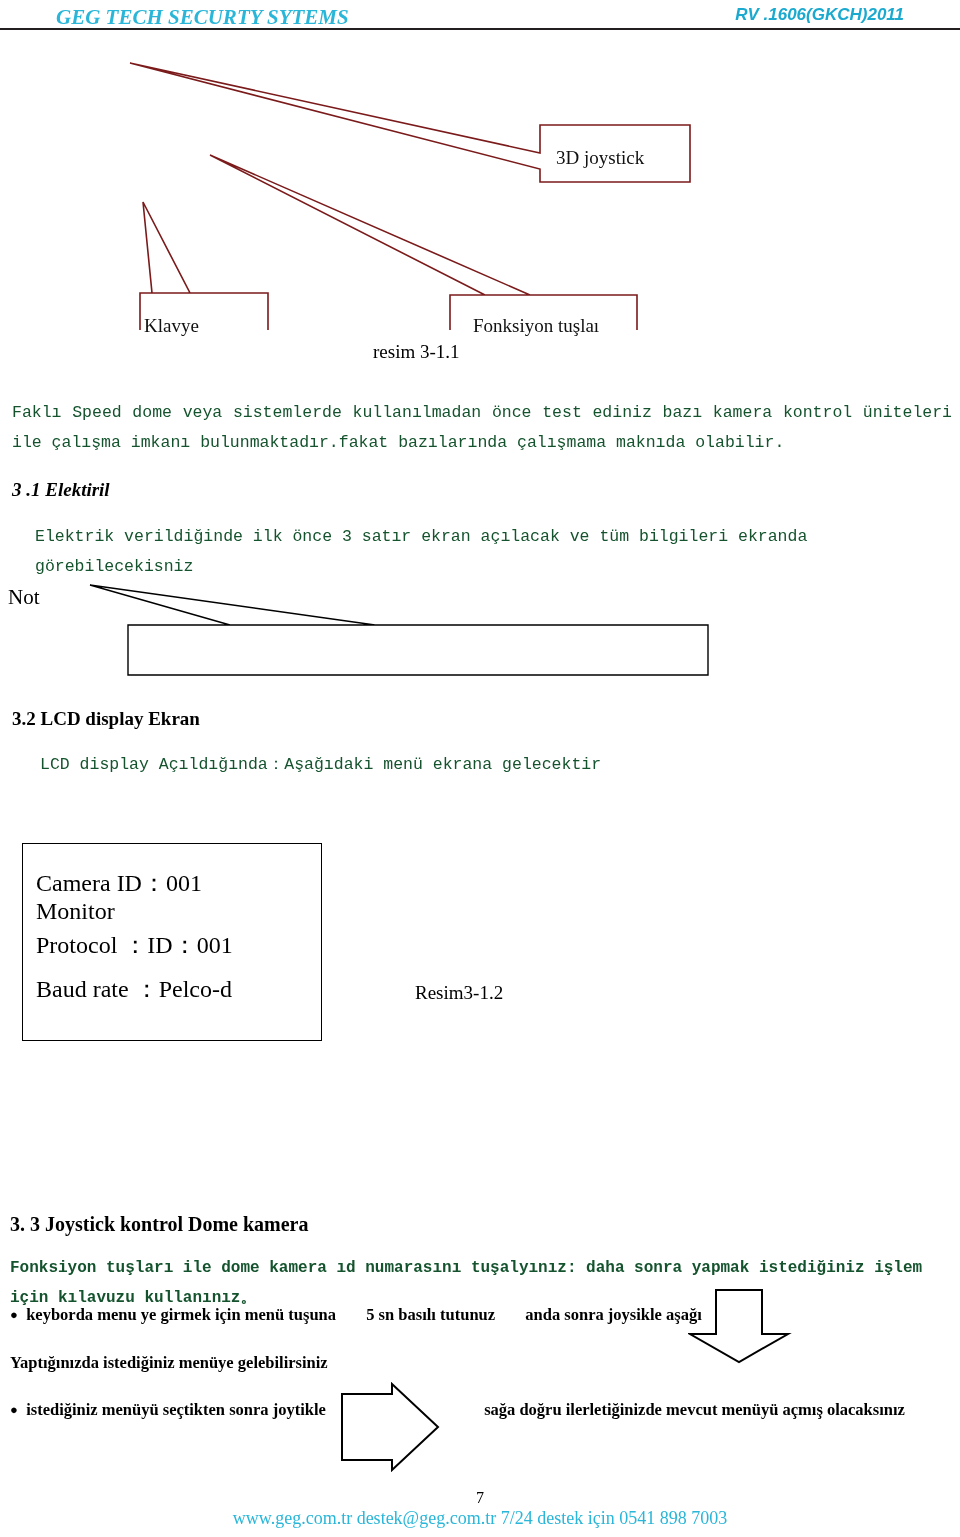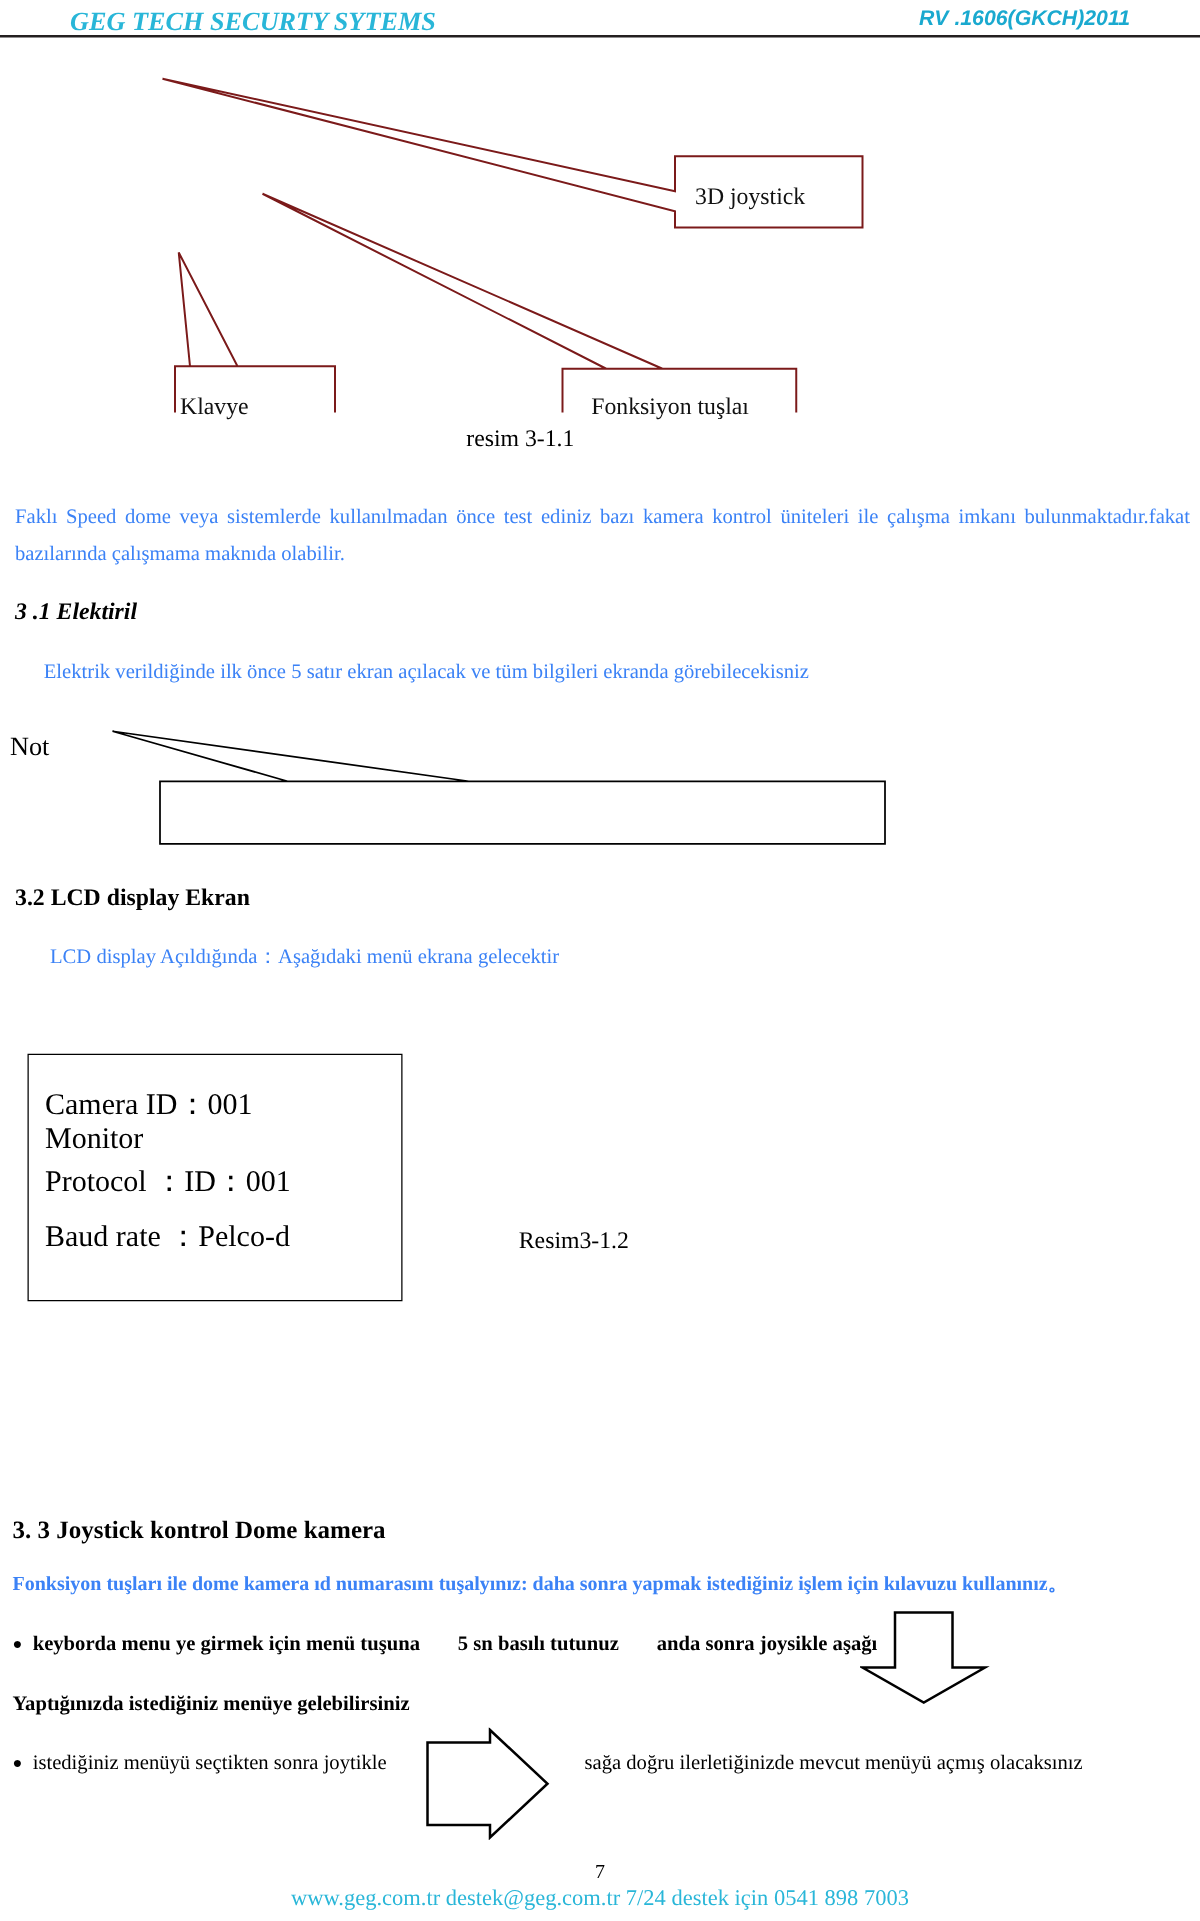--- a/index.html
+++ b/index.html
@@ -79,24 +79,24 @@
 
   
   .figcaption {
     position: absolute;
     font-family: "Liberation Serif", serif;
     font-size: 19px;
     white-space: nowrap;
   }
   .para {
     position: absolute;
-    font-family: Liberation Serif, serif;
+    font-family: Liberation Mono, monospace;
     font-size: 16.5px;
     line-height: 30px;
-    color: #3b82f6;
+    color: #14532d;
   }
   .para-just {
     text-align: justify;
     text-align-last: left;
   }
   .heading {
     position: absolute;
     font-family: "Liberation Serif", serif;
     font-weight: bold;
     font-size: 19px;
@@ -214,21 +214,21 @@
     <div class="callout-label" id="label-klv">Klavye</div>
     <div class="callout-label" id="label-fnk">Fonksiyon tuşlaı</div>
   </div>
 
   <div class="figcaption" style="left:373px; top:341px;">resim 3-1.1</div>
 
   <div class="para para-just" style="left:12px; top:398px; width:940px;">Faklı Speed dome veya sistemlerde kullanılmadan önce test ediniz bazı   kamera kontrol üniteleri ile çalışma imkanı bulunmaktadır.fakat bazılarında çalışmama maknıda olabilir.</div>
 
   <div class="heading" style="left:12px; top:479px;font-style:italic;">3 .1 Elektiril</div>
 
-  <div class="para" style="left:35px; top:522px; width:900px;">Elektrik verildiğinde ilk önce 5 satır ekran açılacak ve tüm bilgileri ekranda görebilecekisniz</div>
+  <div class="para" style="left:35px; top:522px; width:900px;">Elektrik verildiğinde ilk önce 3 satır ekran açılacak ve tüm bilgileri ekranda görebilecekisniz</div>
 
   <div class="small-note" id="not-label">Not</div>
 
   <div class="note-area">
     <svg width="760" height="120" viewBox="0 0 760 120">
       <path d="M 128 50 L 708 50 L 708 100 L 128 100 L 128 50 L 230 50 L 90 10 L 375 50 Z" fill="#ffffff" stroke="#000000" stroke-width="1.4"></path>
     </svg>
   </div>
 
   <div class="heading" style="left:12px; top:708px;">3.2 LCD display Ekran</div>
@@ -254,21 +254,21 @@
     <span class="gap-md"></span>
     <span>anda sonra joysikle aşağı</span>
   </div>
 
   <svg class="arrow-svg" style="left:688px; top:1288px;" width="108" height="80" viewBox="0 0 108 80">
     <path d="M 28 2 L 74 2 L 74 46 L 100 46 L 51 74 L 2 46 L 28 46 Z" fill="#ffffff" stroke="#000000" stroke-width="2"></path>
   </svg>
 
   <div class="bullet-row" style="left:10px; top:1353px; font-weight:bold;">Yaptığınızda istediğiniz menüye gelebilirsiniz</div>
 
-  <div class="bullet-row" style="left:10px; top:1400px; font-weight:normal;">
+  <div class="bullet-row" style="left:10px; top:1400px; font-weight:bold;">
     <span class="bullet-dot">●</span>
     <span>istediğiniz menüyü seçtikten sonra joytikle</span>
     <span class="gap-arrow"></span>
     <span>sağa doğru ilerletiğinizde mevcut menüyü açmış olacaksınız</span>
   </div>
 
   <svg class="arrow-svg" style="left:340px; top:1382px;" width="110" height="90" viewBox="0 0 110 90">
     <path d="M 2 12 L 52 12 L 52 2 L 98 45 L 52 88 L 52 78 L 2 78 Z" fill="#ffffff" stroke="#000000" stroke-width="2"></path>
   </svg>
 

